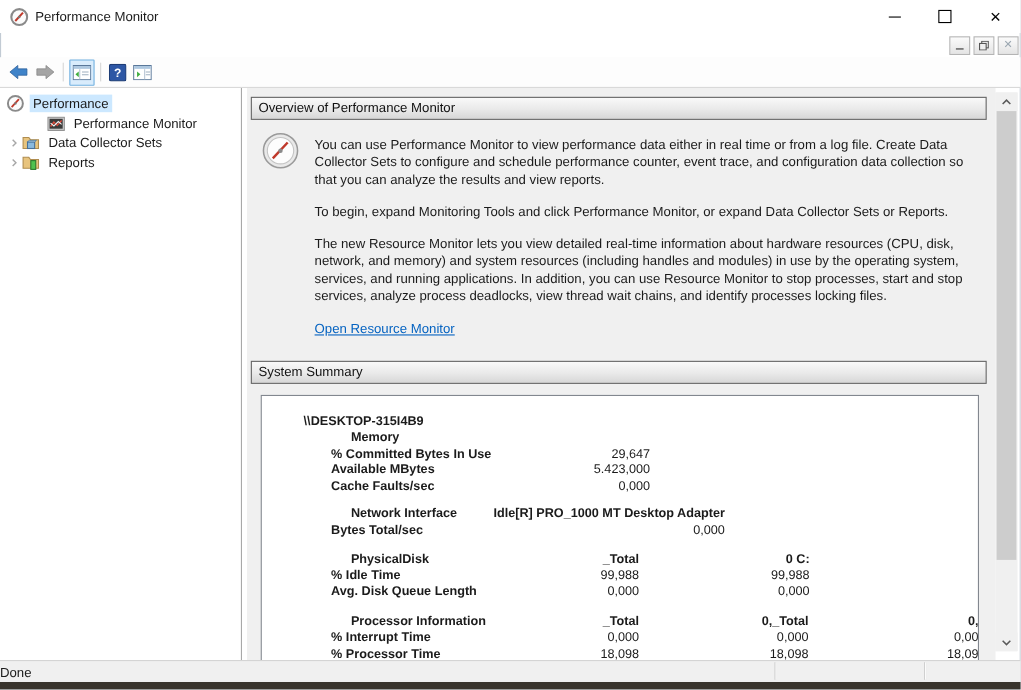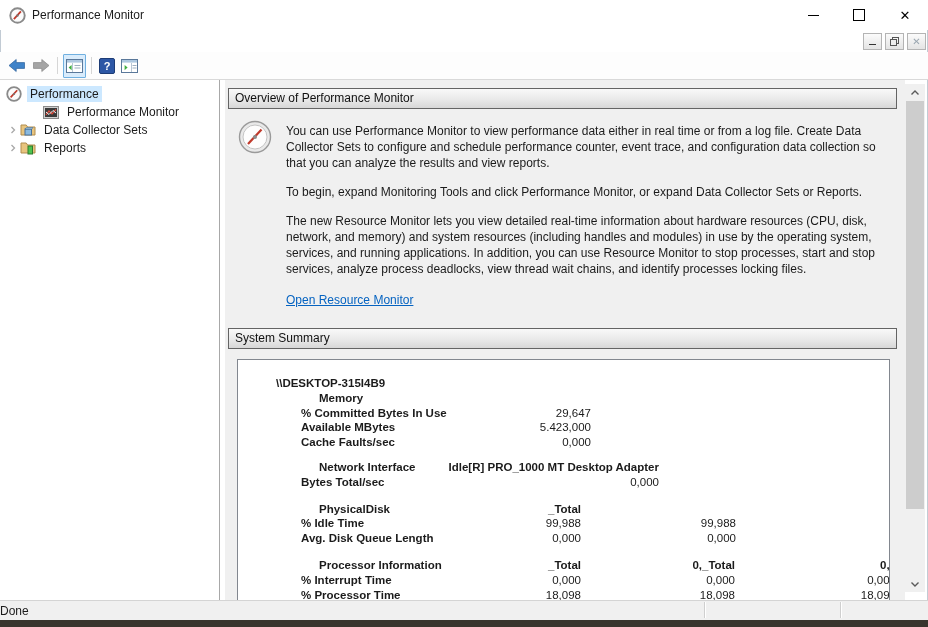--- a/index.html
+++ b/index.html
@@ -244,20 +244,21 @@
       <span class="tval b" style="width:411px;">Idle[R] PRO_1000 MT Desktop Adapter</span>
     </div>
     <div class="trow">
       <span class="tlabel ind2">Bytes Total/sec</span>
       <span class="tval" style="width:411px;">0,000</span>
     </div>
     <div class="spacer12"></div>
     <div class="trow">
       <span class="tlabel ind1">PhysicalDisk</span>
       <span class="tval b" style="width:333px;">_Total</span>
+      <span class="tval b" style="width:488px;">0 C:</span>
     </div>
     <div class="trow">
       <span class="tlabel ind2">% Idle Time</span>
       <span class="tval" style="width:333px;">99,988</span>
       <span class="tval" style="width:488px;">99,988</span>
     </div>
     <div class="trow">
       <span class="tlabel ind2">Avg. Disk Queue Length</span>
       <span class="tval" style="width:333px;">0,000</span>
       <span class="tval" style="width:488px;">0,000</span>

